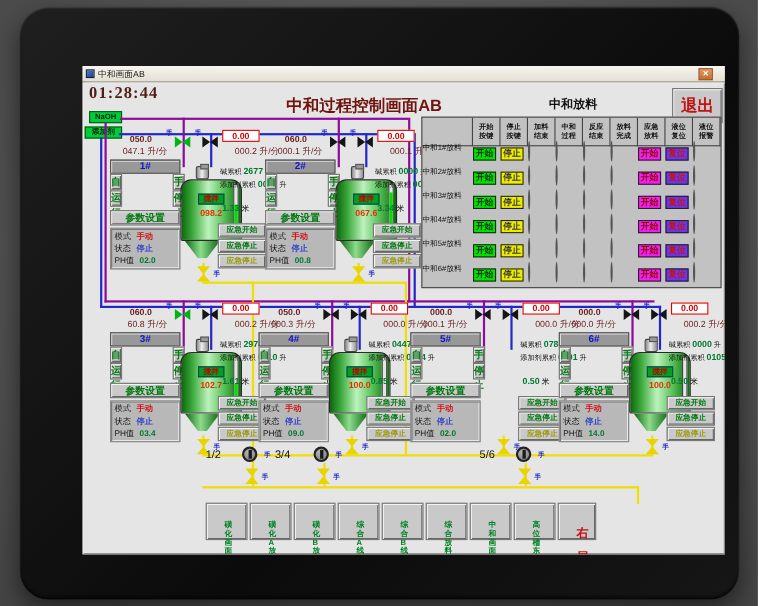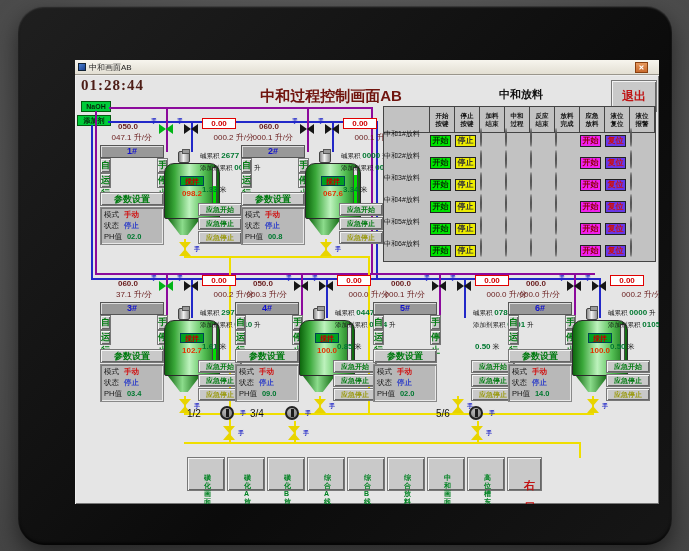--- a/index.html
+++ b/index.html
@@ -27,21 +27,21 @@
     color:#fff; font-size:7px; line-height:9px; text-align:center; font-weight:bold; margin-right:8px;}
   
   .hmi{ position:absolute; left:0; right:0; top:15px; bottom:0; background:#e5e5e5; overflow:hidden;
         box-shadow: inset 1px 1px 0 #eee, inset -1px -1px 0 #777; text-decoration: underline; }
   .abs{ position:absolute; }
   .time{ left:6px; top:2px; font-family:"Liberation Serif",serif; font-weight:bold; font-size:15px; color:#4d1d16; letter-spacing:1px;}
   .main-title{ left:168px; top:2px; width:176px; text-align:center; font-weight:bold; font-size:15px; color:#70140e;margin-top:10px; }
   .discharge-title{ left:424px; top:12px; font-weight:bold; font-size:11px; color:#111; }
   .btn3d{ background:#c9c9c9; border:1px solid #777;
     box-shadow: inset 1px 1px 0 #f3f3f3, inset -1px -1px 0 #666; cursor:pointer; font-family:inherit;}
-  .exit-btn{ left:536px; top:5px; width:46px; height:32px; font-size:12px; font-weight:bold; color:#c01313; }
+  .exit-btn{ left:536px; top:5px; width:46px; height:32px; font-size:15px; font-weight:bold; color:#c01313; }
   
   .supply{ background:#00cc3a; border:1px solid #045a10; color:#05260a; font-size:7px; line-height:9px; text-align:center; font-weight:bold;}
   
   .pipe{ position:absolute; }
   .p{ background:#8c0a9c; } .b{ background:#2228c8; } .y{ background:#efde00; }
   
   .valve{ position:absolute; width:14px; height:10px; }
   .valve:before{ content:""; position:absolute; left:0; top:0; border-style:solid; border-width:5px 0 5px 7px; border-color:transparent transparent transparent #151515;}
   .valve:after { content:""; position:absolute; right:0; top:0; border-style:solid; border-width:5px 7px 5px 0; border-color:transparent #151515 transparent transparent;}
   .valve.open:before{ border-left-color:#00b416; } .valve.open:after{ border-right-color:#00b416; }
@@ -285,21 +285,21 @@
     <div class="lvl-text"><span class="gv">3.34</span> <span>米</span></div>
 
     <div class="emg">
       <button class="btn3d ebtn">应急开始</button>
       <button class="btn3d ebtn">应急停止</button>
       <button class="btn3d ebtn dis">应急停止</button>
     </div>
   </div>
           <div class="unit" style="left: 25px; top: 227px;">
     <div class="set-flow">060.0</div>
-    <div class="act-flow"><span>37.1</span> <span>升/分</span></div>
+    <div class="act-flow"><span>60.8</span> <span>升/分</span></div>
     <div class="valve v-naoh open"></div>
     <span class="hand h1">手</span>
     <div class="valve v-add"></div>
     <span class="hand h2">手</span>
     <div class="disp">0.00</div>
     <div class="add-flow"><span>000.2</span> <span>升/分</span></div>
 
     <div class="panel">
       <div class="uhdr">3#</div>
       <div class="btnrow">

